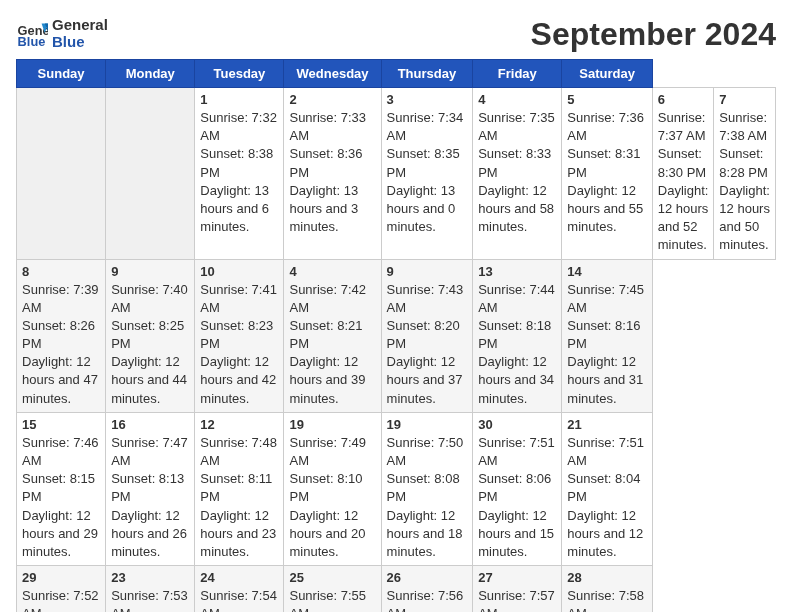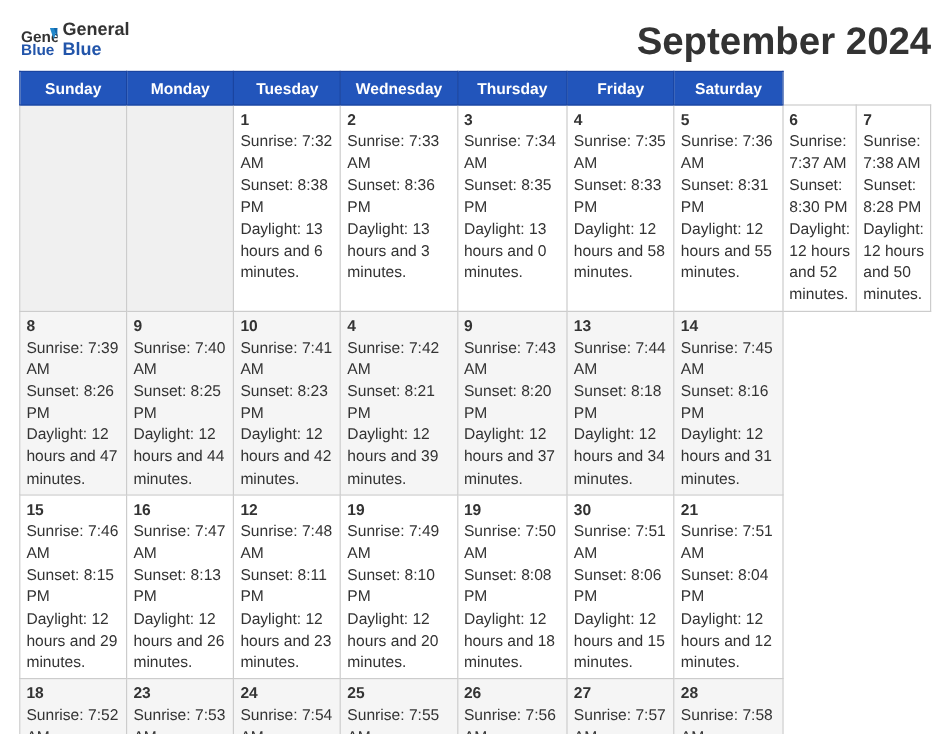--- a/index.html
+++ b/index.html
@@ -205,21 +205,21 @@
           <span class="day-num">30</span>
           <div class="day-info">Sunrise: 7:51 AM<br>Sunset: 8:06 PM<br>Daylight: 12 hours and 15 minutes.</div>
         </td>
         <td>
           <span class="day-num">21</span>
           <div class="day-info">Sunrise: 7:51 AM<br>Sunset: 8:04 PM<br>Daylight: 12 hours and 12 minutes.</div>
         </td>
       </tr>
       <tr>
         <td>
-          <span class="day-num">18</span>
+          <span class="day-num">29</span>
           <div class="day-info">Sunrise: 7:52 AM<br>Sunset: 8:03 PM<br>Daylight: 12 hours and 10 minutes.</div>
         </td>
         <td>
           <span class="day-num">23</span>
           <div class="day-info">Sunrise: 7:53 AM<br>Sunset: 8:01 PM<br>Daylight: 12 hours and 7 minutes.</div>
         </td>
         <td>
           <span class="day-num">24</span>
           <div class="day-info">Sunrise: 7:54 AM<br>Sunset: 7:59 PM<br>Daylight: 12 hours and 4 minutes.</div>
         </td>

